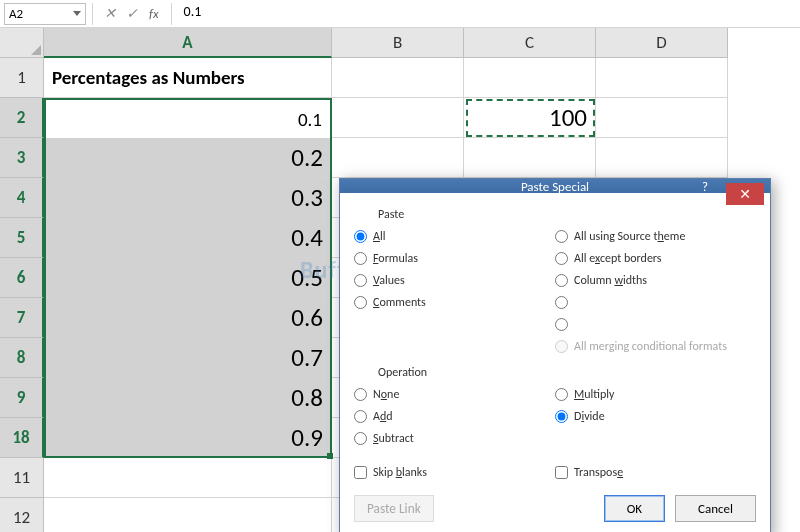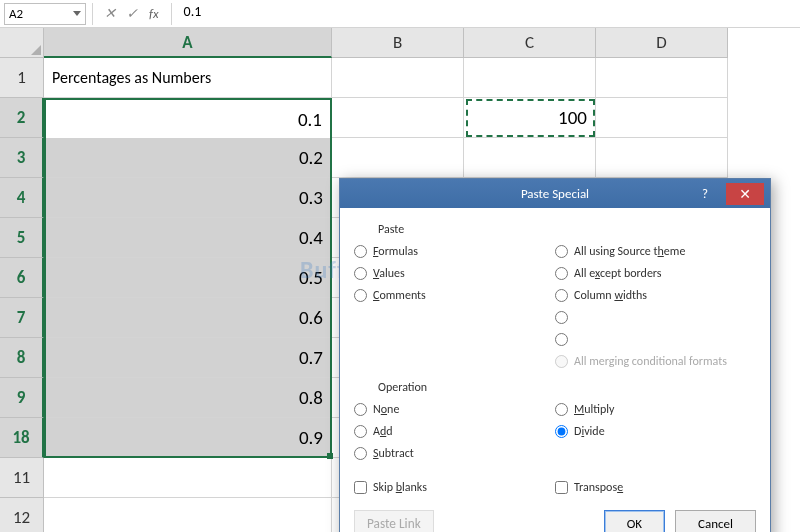--- a/index.html
+++ b/index.html
@@ -23,22 +23,22 @@
 .col-headers { position: absolute; left: 44px; top: 0; height: 30px; display: flex; }
 .col-h { border-right: 1px solid #c0c0c0; border-bottom: 1px solid #c0c0c0; background: #e6e6e6; display: flex; align-items: center; justify-content: center; font-size: 17px; color: #333; }
 .col-h.active { color: #217346; font-weight: bold; background: #d6d6d6; border-bottom: 2px solid #217346; }
 
 .row-headers { position: absolute; left: 0; top: 30px; width: 44px; }
 .row-h { border-right: 1px solid #c0c0c0; border-bottom: 1px solid #c0c0c0; background: #e6e6e6; display: flex; align-items: center; justify-content: center; font-size: 17px; color: #333; height: 40px; }
 .row-h.active { color: #217346; font-weight: bold; background: #d6d6d6; border-right: 2px solid #217346; }
 
 .cells { position: absolute; left: 44px; top: 30px; }
 .row { display: flex; height: 40px; }
-.cell { border-right: 1px solid #d4d4d4; border-bottom: 1px solid #d4d4d4; display: flex; align-items: center; padding: 0 8px; font-size: 19px; color: #000; background: #fff; }
-.cell.hdr { font-weight: normal; font-size: 16px; }
+.cell { border-right: 1px solid #d4d4d4; border-bottom: 1px solid #d4d4d4; display: flex; align-items: center; padding: 0 8px; font-size: 25px; color: #000; background: #fff; }
+.cell.hdr { font-weight: bold; font-size: 19px; }
 .cell.num { justify-content: flex-end; }
 .cell.sel-bg { background: #d2d2d2; }
 
 
 .cA { width: 288px; }
 .cB { width: 132px; }
 .cC { width: 132px; }
 .cD { width: 132px; }
 
 
@@ -47,21 +47,21 @@
 .active-cell { position: absolute; left: 46px; top: 72px; width: 284px; height: 38px; background: #fff; pointer-events: none; display: flex; align-items: center; justify-content: flex-end; padding: 0 8px; font-size: 19px; }
 
 
 .marquee { position: absolute; left: 466px; top: 71px; width: 129px; height: 38px; border: 2px dashed #217346; pointer-events: none; }
 
 
 .wm { position: absolute; left: 300px; top: 255px; font-size: 24px; color: rgba(52,118,196,.25); font-weight: bold; letter-spacing: 1px; pointer-events: none; z-index: 5; }
 
 
 .dialog { position: absolute; left: 339px; top: 178px; width: 432px; background: #fff; border: 1px solid #5b7ea8; box-shadow: 3px 3px 14px rgba(0,0,0,.35); z-index: 10; font-size: 12px; }
-.dlg-title { height: 29px; background: linear-gradient(#4a78b0, #3e6da6); color: #fff; display: flex; align-items: center; justify-content: center; position: relative; font-size: 13px; }
+.dlg-title { height: 14px; background: linear-gradient(#4a78b0, #3e6da6); color: #fff; display: flex; align-items: center; justify-content: center; position: relative; font-size: 13px; }
 .dlg-title .help { position: absolute; right: 48px; width: 34px; height: 22px; display: flex; align-items: center; justify-content: center; color: #fff; }
 .dlg-title .close { position: absolute; right: 6px; top: 4px; width: 38px; height: 22px; background: #c84444; color: #fff; display: flex; align-items: center; justify-content: center; font-size: 14px; }
 .dlg-body { padding: 10px 14px 12px; color: #333; }
 .grp-label { margin: 4px 0 4px 0; padding-left: 24px; }
 .opt-cols { display: flex; }
 .opt-col { flex: 1; }
 .opt { display: flex; align-items: center; height: 22px; gap: 6px; }
 .opt input { margin: 0; }
 .opt .u { text-decoration: underline; }
 .opt.disabled { color: #aaa; }
@@ -200,20 +200,24 @@
   <div class="dlg-title">
     <span>Paste Special</span>
     <span class="help">?</span>
     <span class="close">✕</span>
   </div>
   <div class="dlg-body">
     <div class="grp-label">Paste</div>
     <div class="opt-cols">
       <div class="opt-col" id="paste-left">
           <label class="opt">
+            <input type="radio" name="paste" checked="" style="">
+            <span><span class="u">A</span>ll</span>
+          </label>
+          <label class="opt">
             <input type="radio" name="paste" style="">
             <span><span class="u">F</span>ormulas</span>
           </label>
           <label class="opt">
             <input type="radio" name="paste" style="">
             <span><span class="u">V</span>alues</span>
           </label>
           <label class="opt">
             <input type="radio" name="paste" style="">
             <span><span class="u">C</span>omments</span>

